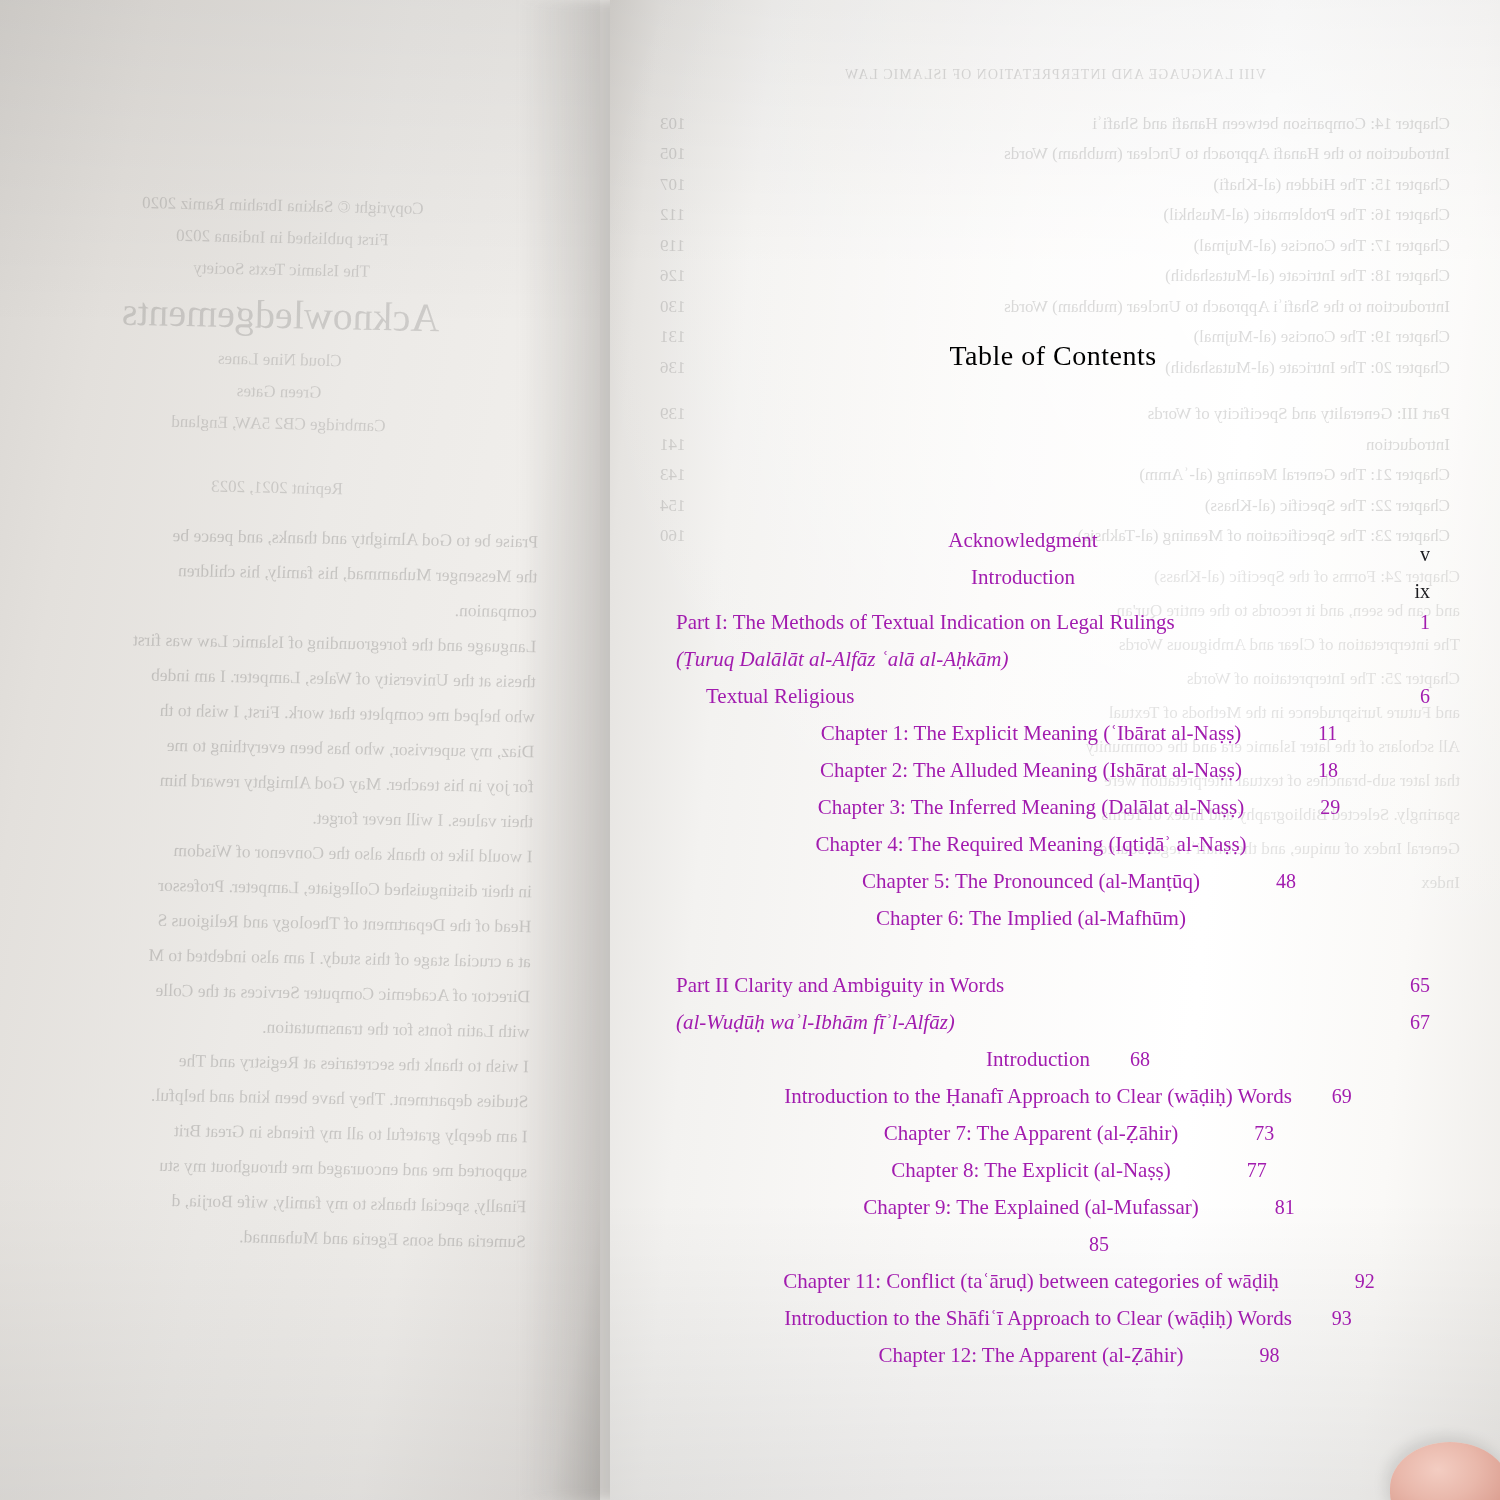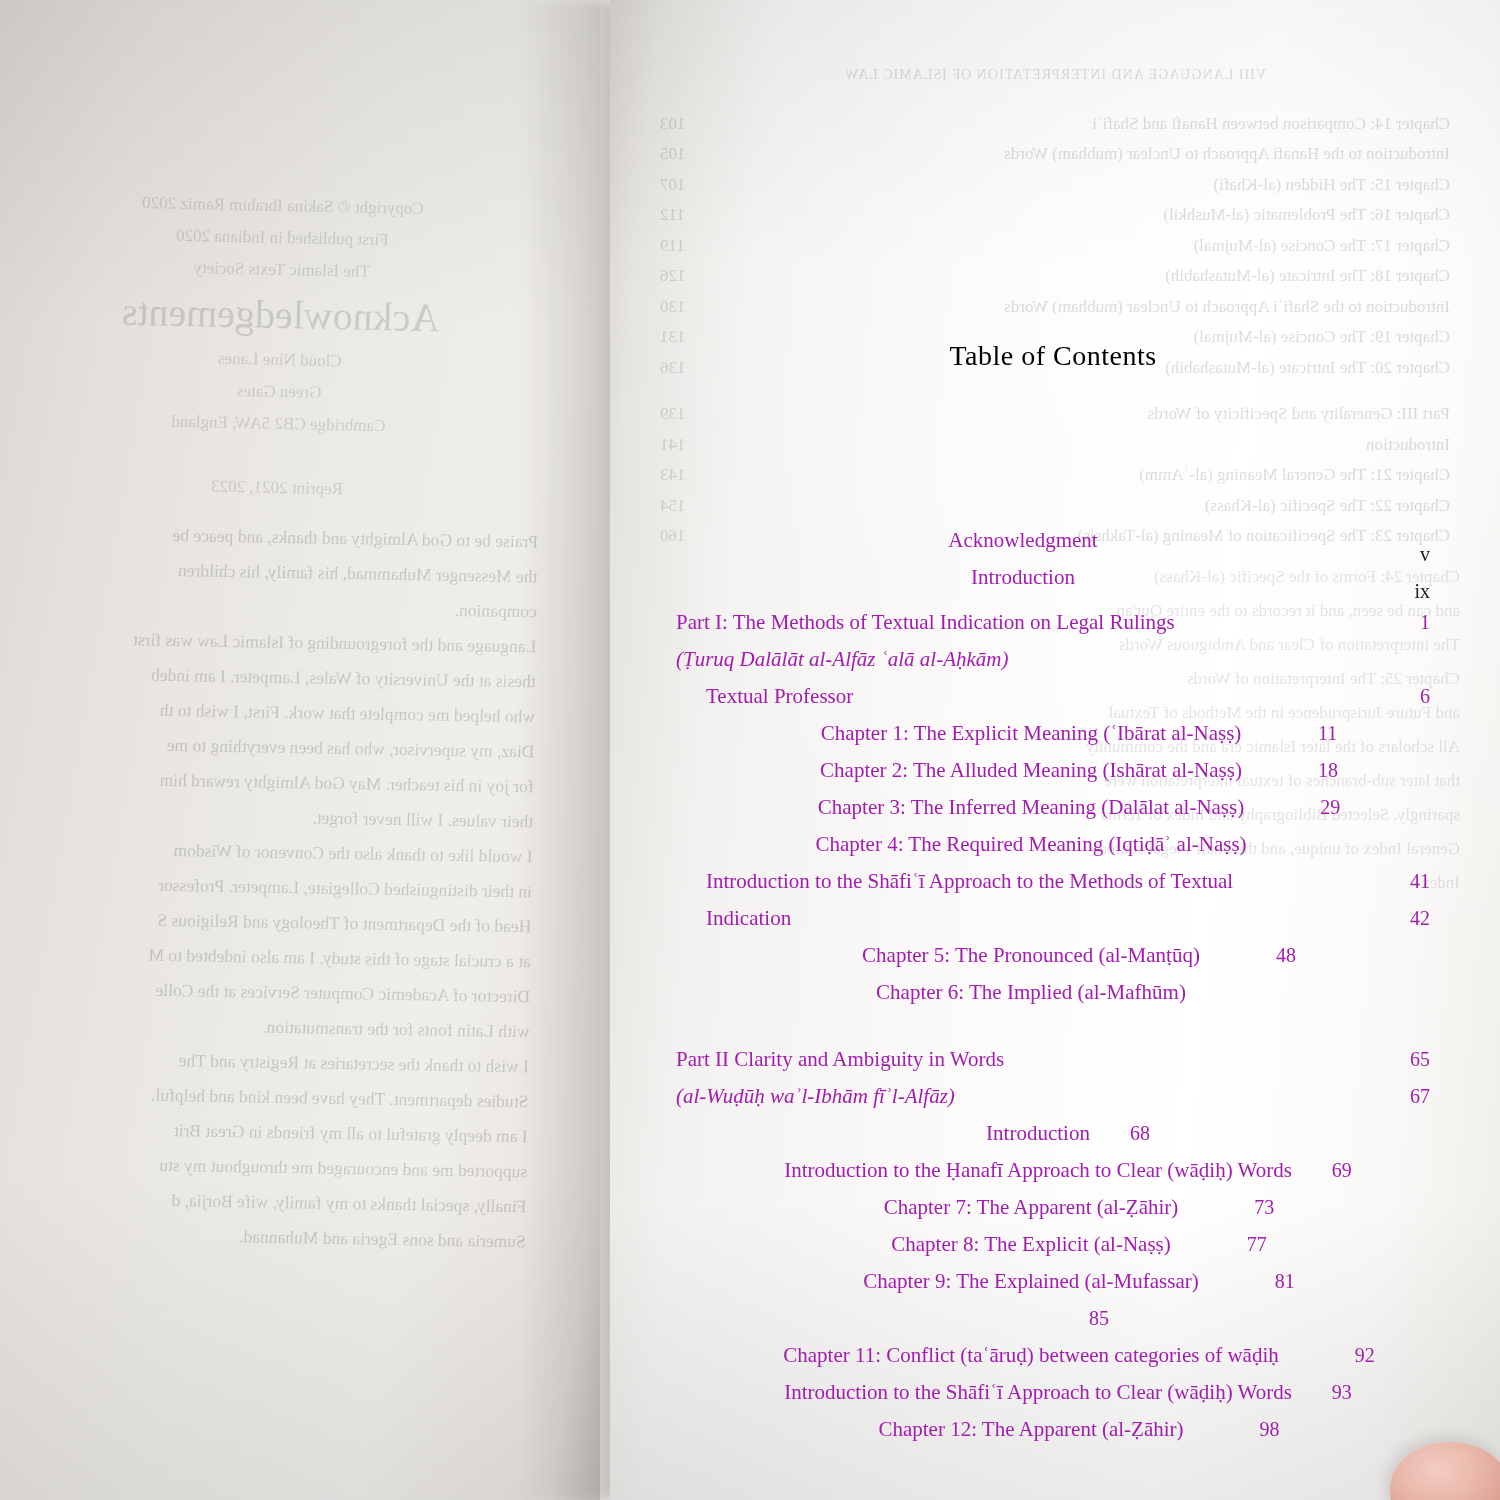--- a/index.html
+++ b/index.html
@@ -344,21 +344,21 @@
       <div class="entry two-line lvl0">
         <div class="row1">
           <span class="label">Part I: The Methods of Textual Indication on Legal Rulings</span>
           <span class="page">1</span>
         </div>
         <div class="row2 italic">(Ṭuruq Dalālāt al-Alfāz ʿalā al-Aḥkām)</div>
       </div>
 
       <div class="entry two-line lvl1">
         <div class="row1">
-          <span class="label">Textual Professor</span>
+          <span class="label">Textual Religious</span>
           <span class="page">6</span>
         </div>
       </div>
 
       <div class="entry lvl2">
         <span class="label">Chapter 1: The Explicit Meaning (ʿIbārat al-Naṣṣ)</span>
         <span class="page">11</span>
       </div>
       <div class="entry lvl2">
         <span class="label">Chapter 2: The Alluded Meaning (Ishārat al-Naṣṣ)</span>
@@ -366,30 +366,20 @@
       </div>
       <div class="entry lvl2">
         <span class="label">Chapter 3: The Inferred Meaning (Dalālat al-Naṣṣ)</span>
         <span class="page">29</span>
       </div>
       <div class="entry lvl2">
         <span class="label">Chapter 4: The Required Meaning (Iqtiḍāʾ al-Naṣṣ)</span>
         <span class="page"></span>
       </div>
 
-      <div class="entry two-line lvl1">
-        <div class="row1">
-          <span class="label">Introduction to the Shāfiʿī Approach to the Methods of Textual</span>
-          <span class="page">41</span>
-        </div>
-        <div class="row1">
-          <span class="label">Indication</span>
-          <span class="page">42</span>
-        </div>
-      </div>
 
       <div class="entry lvl2">
         <span class="label">Chapter 5: The Pronounced (al-Manṭūq)</span>
         <span class="page">48</span>
       </div>
       <div class="entry lvl2">
         <span class="label">Chapter 6: The Implied (al-Mafhūm)</span>
         <span class="page"></span>
       </div>
 

